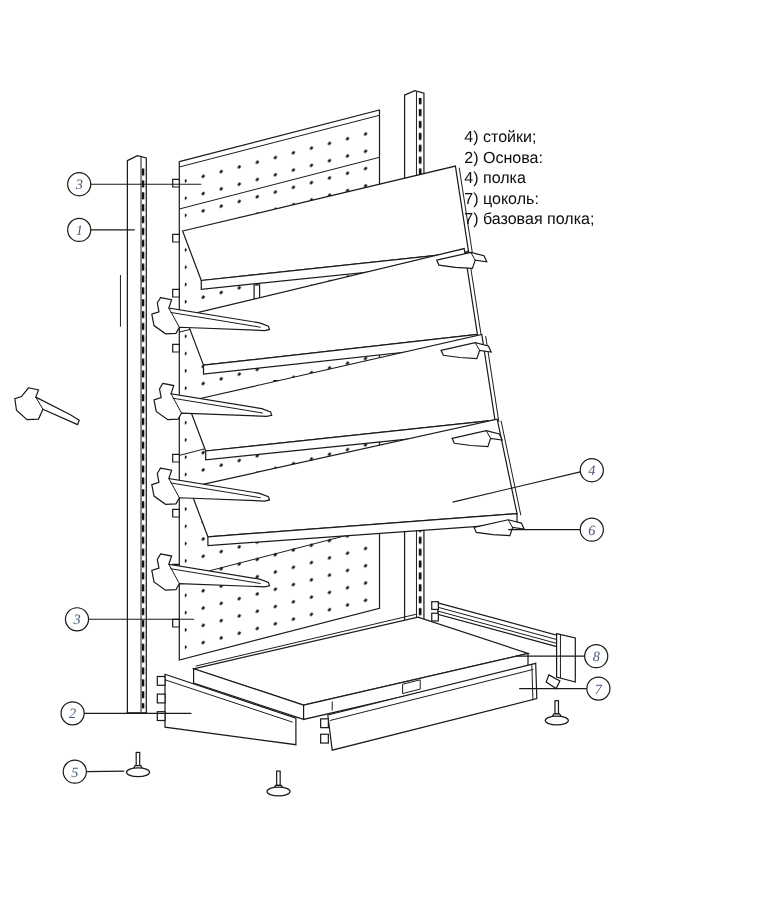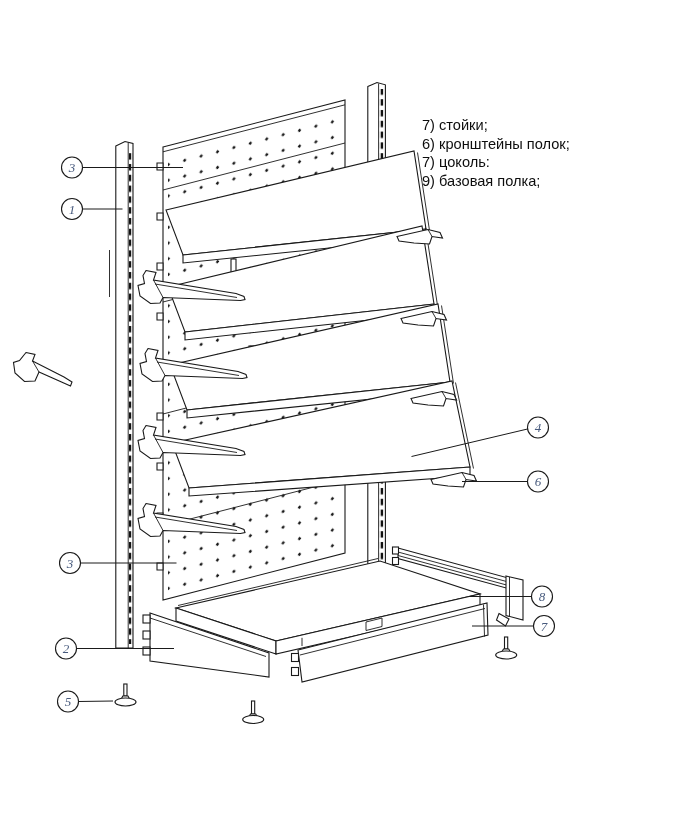--- a/index.html
+++ b/index.html
@@ -222,19 +222,20 @@
     </g>
     <g>
       <line class="ln" x1="533.5" y1="626" x2="472" y2="626"></line>
       <circle class="shape" cx="544" cy="626" r="10.5"></circle>
       <text class="callout-num" x="544" y="626" text-anchor="middle" dy="0.35em">7</text>
     </g>
   </g>
 </svg>
 
 <div class="legend">
-  <div>7) стойки;</div>
-  <div>6) кронштейны полок;</div>
+  <div>4) стойки;</div>
+  <div>2) Основа:</div>
+  <div>4) полка</div>
   <div>7) цоколь:</div>
-  <div>9) базовая полка;</div>
+  <div>7) базовая полка;</div>
 </div>
 
 </div>
 
 </body></html>

